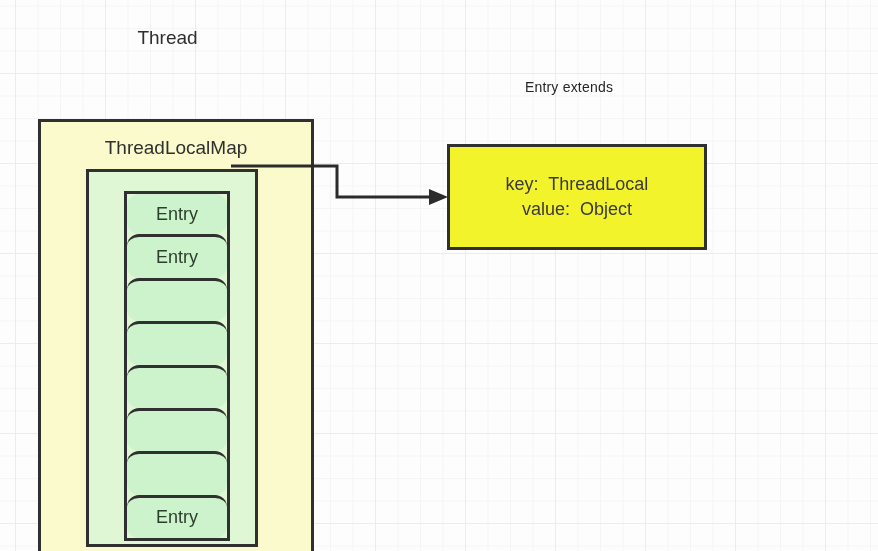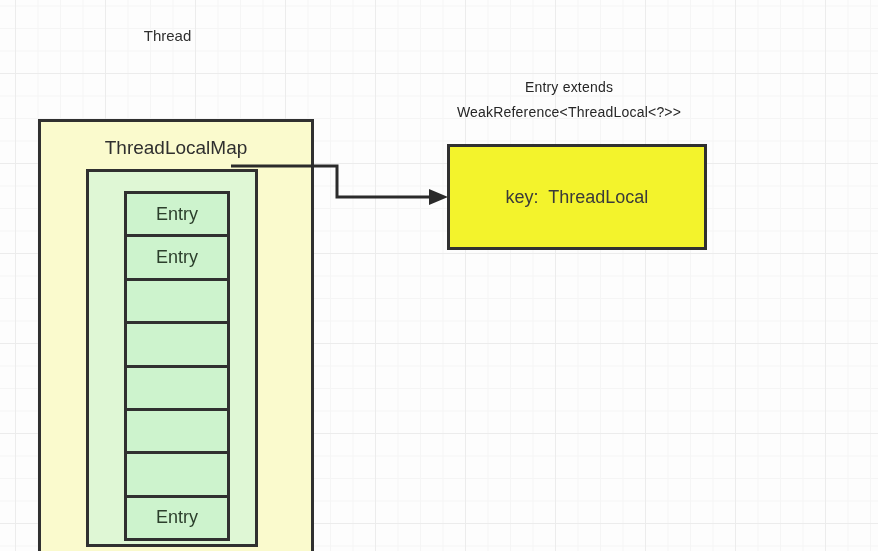--- a/index.html
+++ b/index.html
@@ -17,21 +17,21 @@
       linear-gradient(#f5f5f5 1px, transparent 1px),
       linear-gradient(90deg, #f5f5f5 1px, transparent 1px);
     background-size: 90px 90px, 90px 90px, 22.5px 22.5px, 22.5px 22.5px;
     background-position: 0 -17px, 15px 0, 0 5.5px, 15px 0;
   }
 
   .thread-label {
     position: absolute;
     left: 120px; top: 27px; width: 95px;
     text-align: center;
-    font-size: 15px;
+    font-size: 19px;
     color: #2f2f2f;
   }
 
   .outer-box {
     position: absolute;
     left: 38px; top: 71px;
     width: 276px; height: 458px;
     box-sizing: border-box;
     background: #fafacd;
     border: 3px solid #303030;
@@ -66,20 +66,21 @@
 
   .cell {
     flex: 1;
     background: #cdf3cd;
     border-top: 3px solid #303030;
     display: flex;
     align-items: center;
     justify-content: center;
     font-size: 18px;
     color: #2c3f2c;
+    border-radius: 12px;
   }
   .cell:first-child { border-top: none; }
 
   .arrow-svg {
     position: absolute;
     left: 0; top: 0;
     pointer-events: none;
   }
 
   .note {
@@ -150,20 +151,20 @@
     </div>
   </div>
 
   <svg class="arrow-svg" width="878" height="551" viewBox="0 0 878 551">
     <polyline points="231,166 337,166 337,197 432,197" fill="none" stroke="#2b2b2b" stroke-width="3"></polyline>
     <polygon points="448,197 429,189 429,205" fill="#2b2b2b"></polygon>
   </svg>
 
   <div class="note">
     <div>Entry extends</div>
-    <div>WeakReference&lt;ThreadLocal&lt;?&gt;&gt;</div>
   </div>
 
   <div class="entry-detail">
     <div class="line">key:  ThreadLocal</div>
+    <div class="line">value:  Object</div>
   </div>
 
 </div>
 
 </body></html>

